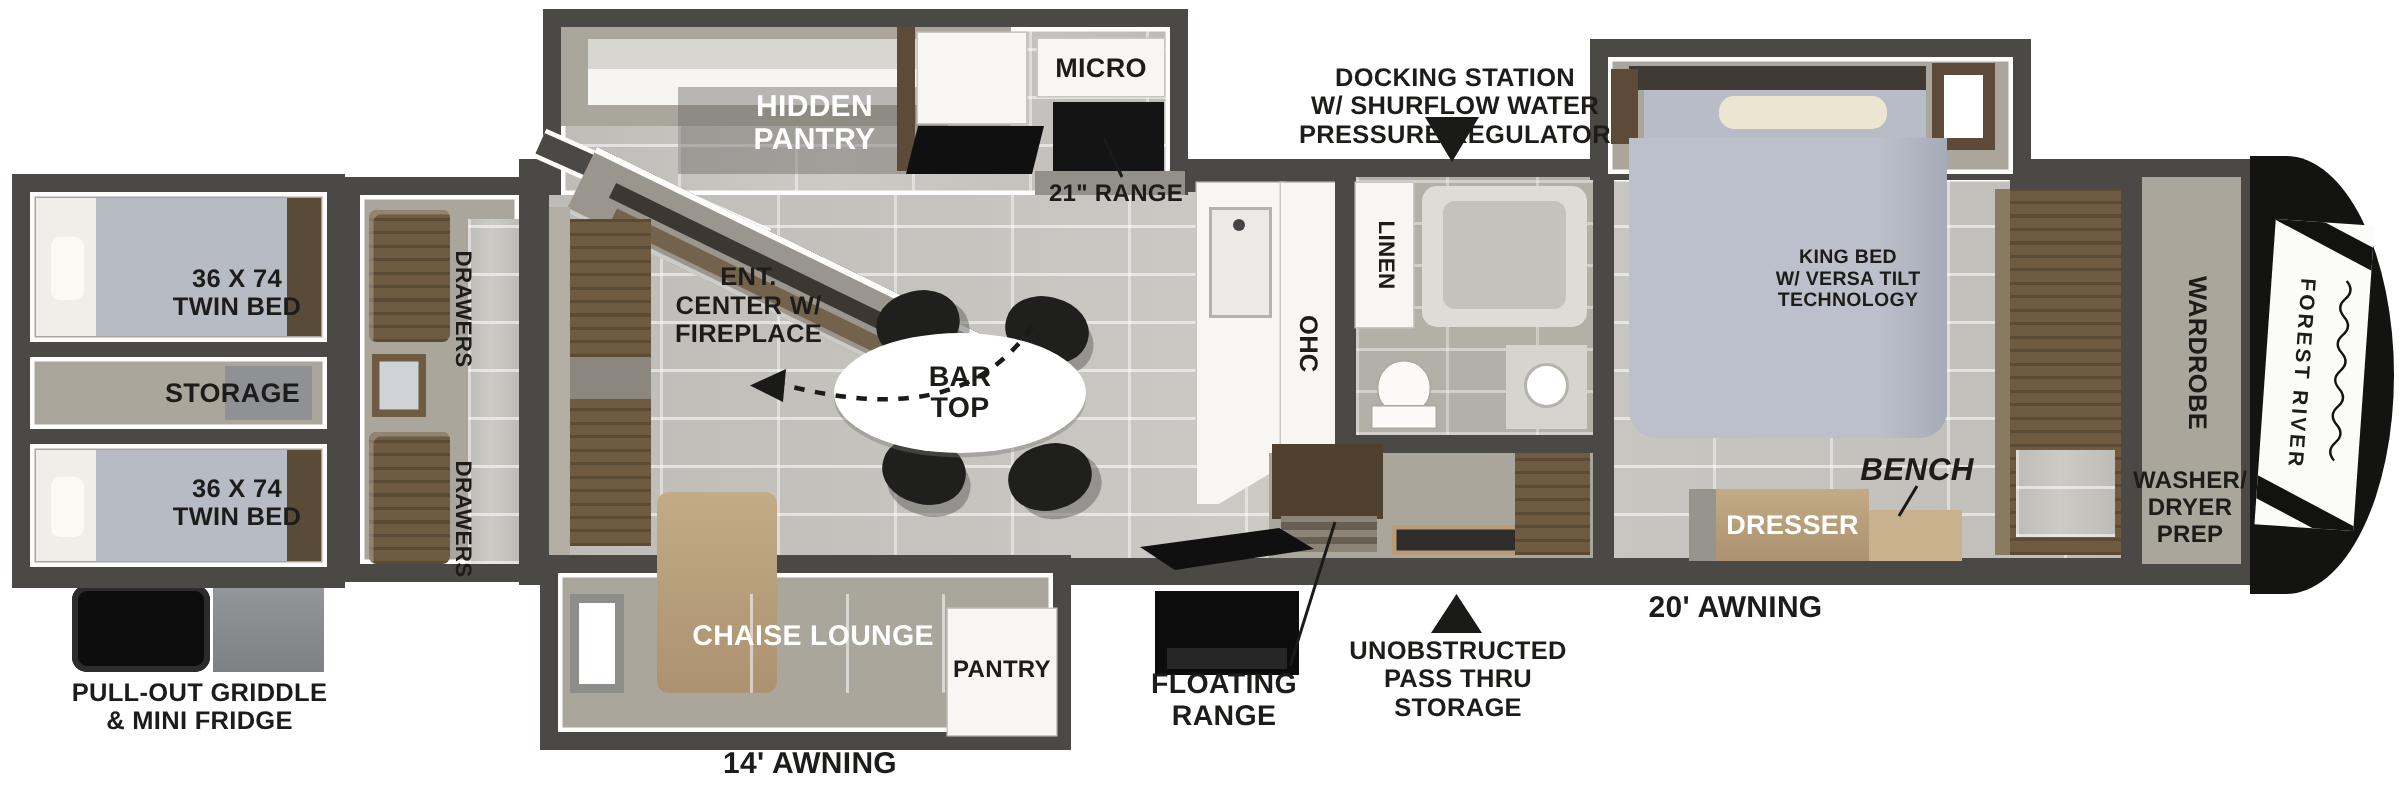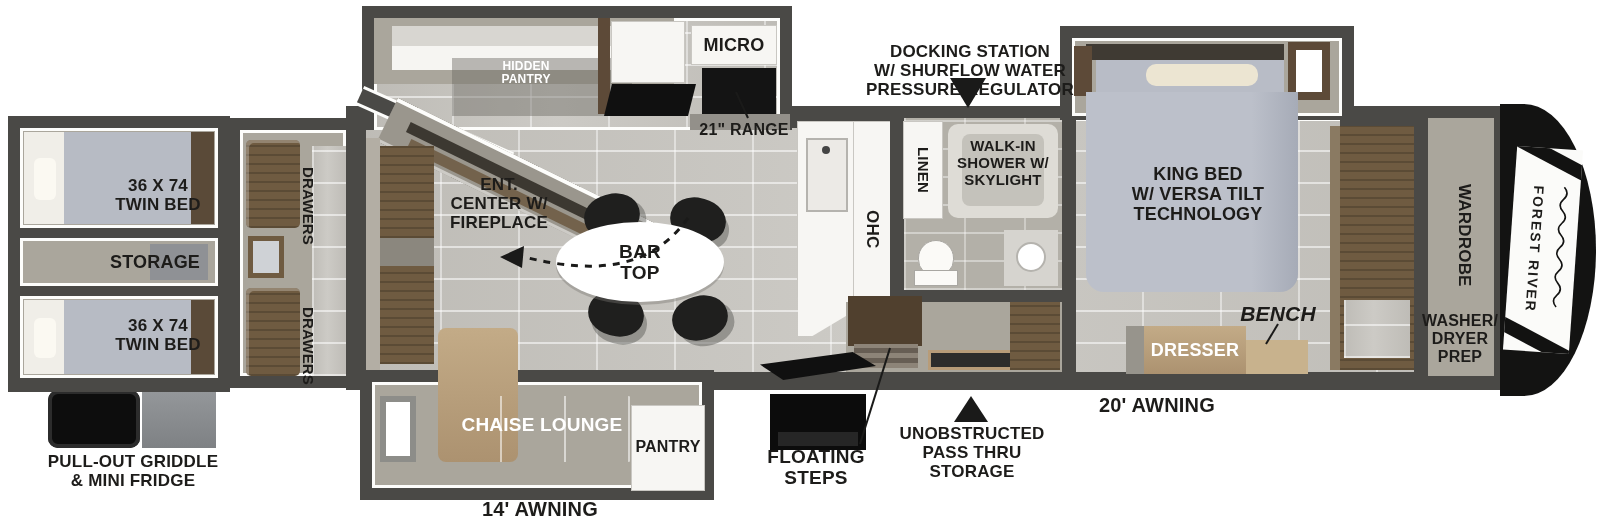--- a/index.html
+++ b/index.html
@@ -77,21 +77,21 @@
   <div class="wall" style="left:1340px;top:106px;width:172px;height:22px;"></div>
   <div class="wall" style="left:1494px;top:106px;width:20px;height:284px;"></div>
   <div class="wall" style="left:346px;top:372px;width:1168px;height:18px;"></div>
 
   <div class="slidebox" style="left:362px;top:6px;width:430px;height:124px;"></div>
   <div class="tile inset-white" style="left:374px;top:18px;width:406px;height:112px;"></div>
   <div class="floor-beige2" style="left:374px;top:18px;width:300px;height:66px;"></div>
   <div class="abs" style="left:392px;top:26px;width:288px;height:20px;background:#d8d6d1;"></div>
   <div class="abs" style="left:392px;top:46px;width:288px;height:24px;background:#f6f5f2;"></div>
   <div class="abs" style="left:452px;top:58px;width:180px;height:58px;background:rgba(108,106,99,.45);"></div>
-  <div class="lbl white" style="left:451px;top:60px;width:150px;font-size:12px;">HIDDEN
+  <div class="lbl white" style="left:468px;top:60px;width:150px;font-size:20px;">HIDDEN
 PANTRY</div>
   <div class="abs" style="left:360px;top:88px;width:164px;height:15px;background:#4a4946;transform:rotate(24deg);transform-origin:left center;box-shadow:0 3px 0 #fdfdfb,0 -3px 0 #fdfdfb;"></div>
 
   <div class="abs" style="left:598px;top:18px;width:12px;height:96px;background:#5d4a38;"></div>
   <div class="whitebox vflex" style="left:612px;top:22px;width:72px;height:60px;"></div>
   <div class="abs" style="left:608px;top:84px;width:84px;height:32px;background:#101010;transform:skewX(-14deg);"></div>
 
   <div class="whitebox vflex" style="left:692px;top:26px;width:84px;height:38px;">
     <span class="lbl" style="position:static;font-size:18px;">MICRO</span>
   </div>
@@ -129,23 +129,20 @@
     <span class="lbl vtext" style="position:static;font-size:17px;">OHC</span>
   </div>
 
   <div class="wall" style="left:890px;top:118px;width:14px;height:184px;"></div>
   <div class="tile-dark" style="left:904px;top:118px;width:158px;height:172px;"></div>
   <div class="whitebox vflex" style="left:904px;top:122px;width:38px;height:96px;">
     <span class="lbl vtext" style="position:static;font-size:15px;">LINEN</span>
   </div>
   <div class="abs" style="left:948px;top:124px;width:110px;height:94px;background:#dedcd6;border-radius:10px;"></div>
   <div class="abs" style="left:962px;top:134px;width:82px;height:72px;background:#c4c2bb;border-radius:8px;"></div>
-  <div class="lbl" style="left:942px;top:138px;width:122px;font-size:15px;">WALK-IN
-SHOWER W/
-SKYLIGHT</div>
   <div class="abs" style="left:918px;top:240px;width:34px;height:34px;background:#fbfaf7;border:1px solid #a9a7a2;border-radius:50% 50% 45% 45%;"></div>
   <div class="abs" style="left:914px;top:270px;width:42px;height:14px;background:#fbfaf7;border:1px solid #a9a7a2;"></div>
   <div class="abs" style="left:1004px;top:230px;width:54px;height:56px;background:#d6d4cf;"></div>
   <div class="abs" style="left:1016px;top:242px;width:30px;height:30px;background:#fff;border:2px solid #b5b3ae;border-radius:50%;box-sizing:border-box;"></div>
   <div class="wall" style="left:890px;top:290px;width:174px;height:12px;"></div>
 
   <div class="floor-beige2" style="left:846px;top:302px;width:216px;height:70px;"></div>
   <div class="wood-dk" style="left:848px;top:296px;width:74px;height:50px;"></div>
   <div class="abs" style="left:854px;top:344px;width:64px;height:24px;background:repeating-linear-gradient(0deg,#8d8478 0 5px,#675e54 5px 10px);"></div>
   <div class="abs" style="left:928px;top:350px;width:92px;height:20px;background:#2e2d2b;border:3px solid #b89c78;box-sizing:border-box;"></div>
@@ -158,21 +155,21 @@
   <div class="slidebox" style="left:1060px;top:26px;width:294px;height:94px;"></div>
   <div class="floor-beige" style="left:1072px;top:38px;width:270px;height:78px;"></div>
   <div class="abs" style="left:1086px;top:44px;width:198px;height:16px;background:#3f3a33;"></div>
   <div class="abs" style="left:1096px;top:60px;width:188px;height:56px;background:#b8bcc6;"></div>
   <div class="abs" style="left:1146px;top:64px;width:112px;height:22px;background:#ece5d2;border-radius:10px;"></div>
   <div class="abs" style="left:1288px;top:42px;width:42px;height:58px;background:#fff;border:8px solid #5d4a38;box-sizing:border-box;"></div>
   <div class="abs" style="left:1074px;top:46px;width:18px;height:50px;background:#5d4a38;"></div>
 
   <div class="wall" style="left:1062px;top:118px;width:14px;height:258px;"></div>
   <div class="abs" style="left:1086px;top:92px;width:212px;height:200px;background:linear-gradient(90deg,#bcc0ca 0 78%,#a6abb7);border-radius:0 0 18px 18px;"></div>
-  <div class="lbl" style="left:1108px;top:164px;width:180px;font-size:18px;">KING BED
+  <div class="lbl" style="left:1142px;top:164px;width:180px;font-size:13px;">KING BED
 W/ VERSA TILT
 TECHNOLOGY</div>
   <div class="wood" style="left:1330px;top:126px;width:88px;height:244px;box-shadow:inset 10px 0 0 #8a7a62;"></div>
   <div class="tile" style="left:1344px;top:300px;width:66px;height:58px;"></div>
   <div class="abs" style="left:1126px;top:326px;width:18px;height:48px;background:#97948c;"></div>
   <div class="tan vflex" style="left:1144px;top:326px;width:102px;height:48px;">
     <span class="lbl white" style="position:static;font-size:18px;">DRESSER</span>
   </div>
   <div class="abs" style="left:1246px;top:340px;width:62px;height:34px;background:#c8b28d;"></div>
   <div class="lbl" style="left:1238px;top:302px;width:80px;font-size:21px;font-style:italic;">BENCH</div>
@@ -205,21 +202,21 @@
   <div class="lbl" style="left:630px;top:438px;width:76px;font-size:16px;">PANTRY</div>
 
   <div class="lbl" style="left:810px;top:14px;width:320px;font-size:17px;margin-top:28px;">DOCKING STATION
 W/ SHURFLOW WATER
 PRESSURE REGULATOR</div>
   <div class="lbl" style="left:1072px;top:394px;width:170px;font-size:20px;">20' AWNING</div>
   <div class="lbl" style="left:886px;top:424px;width:172px;font-size:17px;">UNOBSTRUCTED
 PASS THRU
 STORAGE</div>
   <div class="lbl" style="left:736px;top:446px;width:160px;font-size:19px;">FLOATING
-STEPS</div>
+RANGE</div>
   <div class="lbl" style="left:440px;top:498px;width:200px;font-size:20px;">14' AWNING</div>
 
   <svg class="overlay" width="1600" height="530" viewBox="0 0 1600 530">
     <polygon points="950,78 986,78 968,108" fill="#1a1a19"></polygon>
     <polygon points="954,422 988,422 971,396" fill="#1a1a19"></polygon>
     <path d="M688 218 C 652 268, 598 276, 520 256" fill="none" stroke="#1a1a19" stroke-width="3" stroke-dasharray="7 7"></path>
     <polygon points="524,246 500,257 522,268" fill="#1a1a19"></polygon>
     <line x1="748" y1="118" x2="736" y2="92" stroke="#1a1a19" stroke-width="2"></line>
     <line x1="1278" y1="324" x2="1266" y2="344" stroke="#1a1a19" stroke-width="2"></line>
     <line x1="860" y1="444" x2="890" y2="348" stroke="#1a1a19" stroke-width="2"></line>

